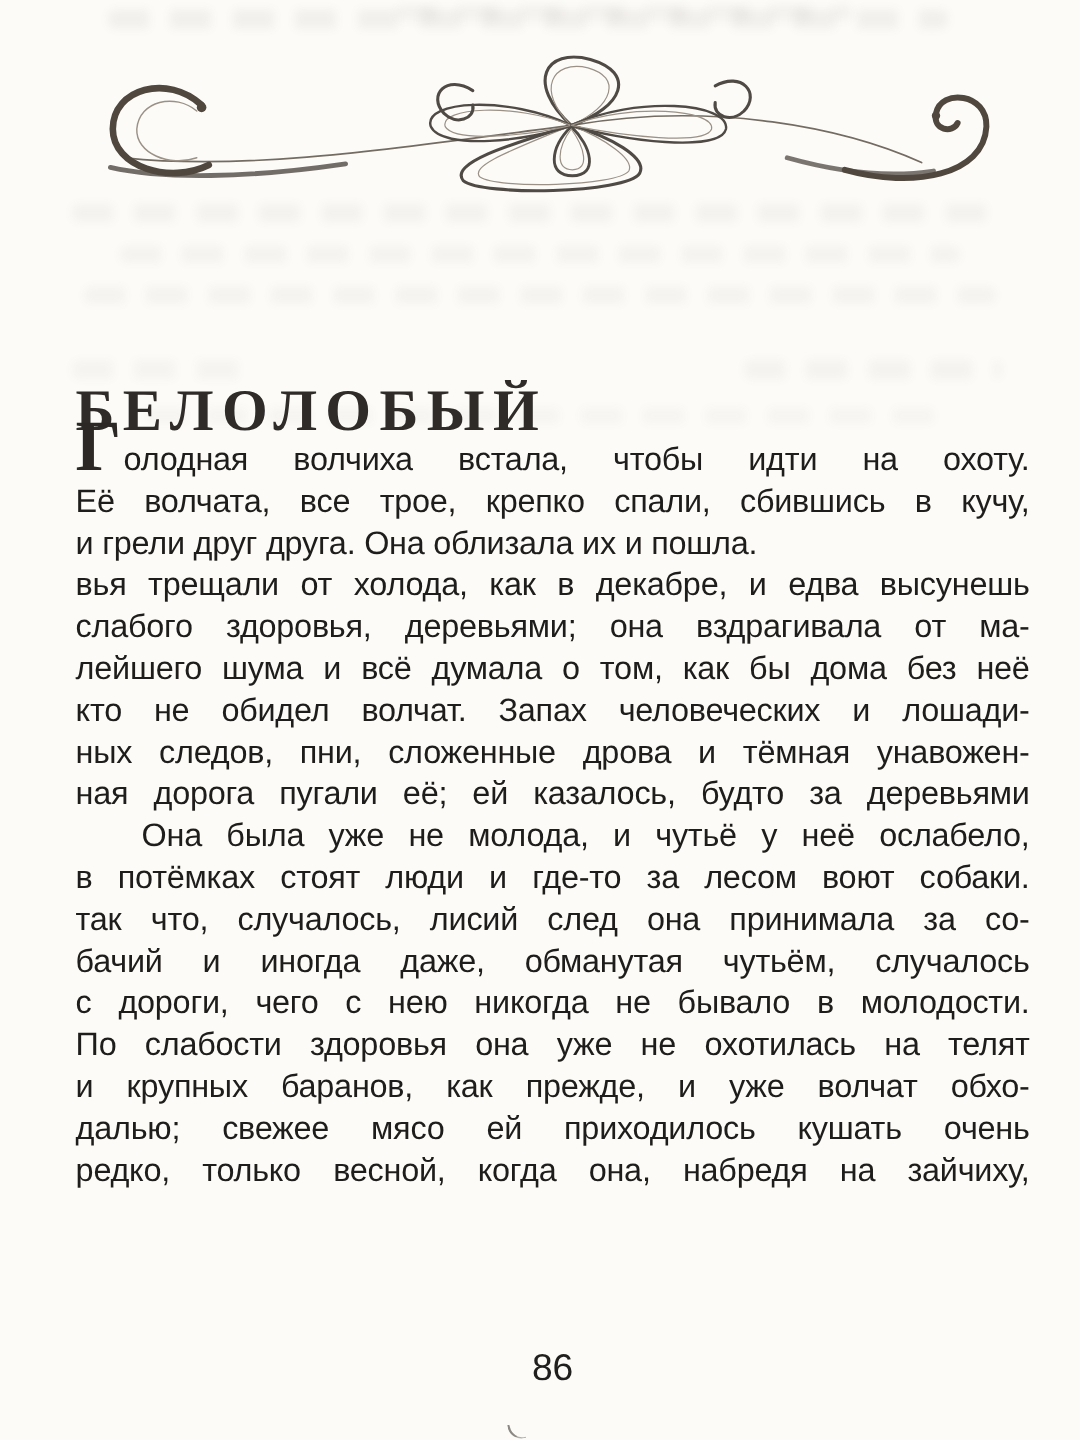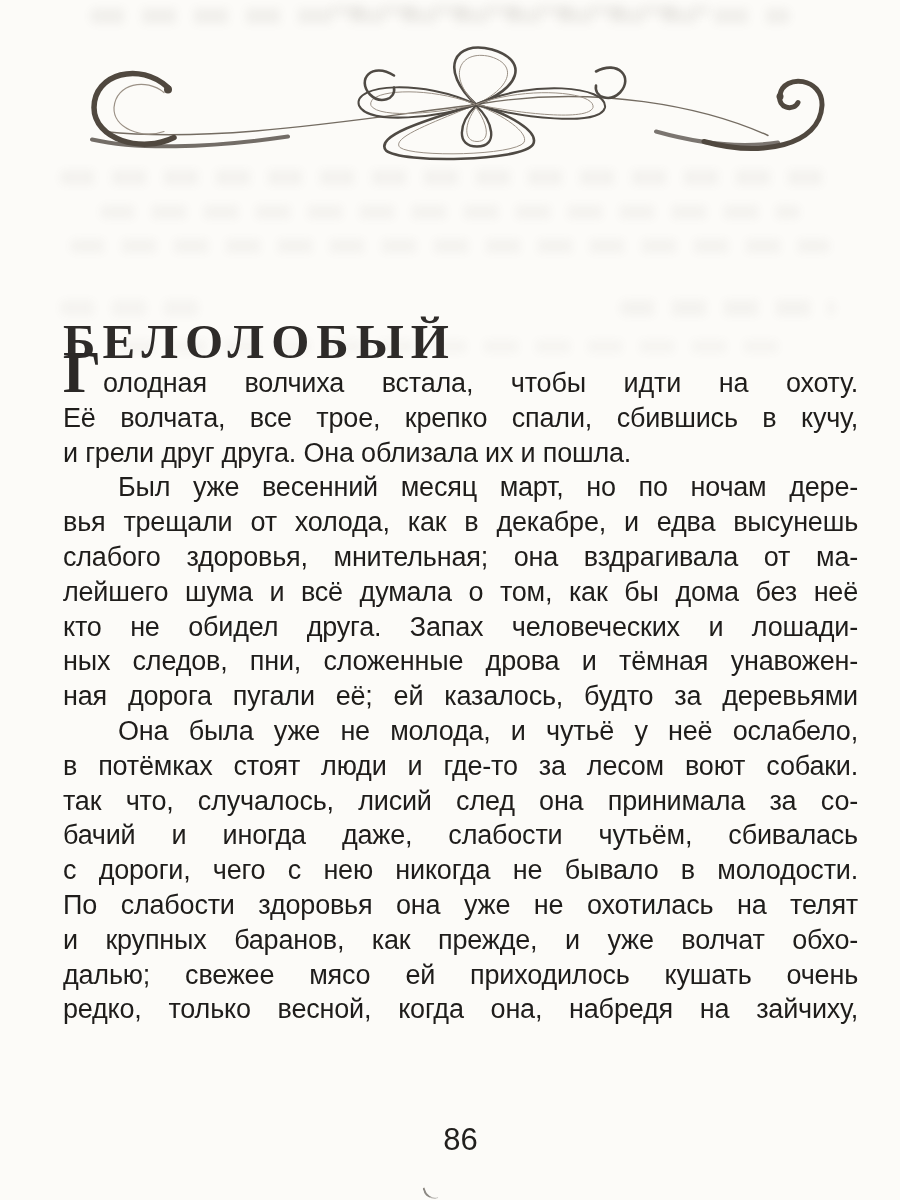--- a/index.html
+++ b/index.html
@@ -125,31 +125,30 @@
   </svg>
 
   <h1 class="title">БЕЛОЛОБЫЙ</h1>
 
   <div class="body-text">
     <span class="initial">Г</span>
     <div id="body-lines">
         <div class="line first">олодная волчиха встала, чтобы идти на охоту.</div>
         <div class="line">Её волчата, все трое, крепко спали, сбившись в кучу,</div>
         <div class="line rag">и грели друг друга. Она облизала их и пошла.</div>
-        <div class="line indent">Был уже весенний месяц март, но по ночам дере-</div>
         <div class="line">вья трещали от холода, как в декабре, и едва высунешь</div>
-        <div class="line">слабого здоровья, мнительная; она вздрагивала от ма-</div>
+        <div class="line">слабого здоровья, деревьями; она вздрагивала от ма-</div>
         <div class="line">лейшего шума и всё думала о том, как бы дома без неё</div>
-        <div class="line">кто не обидел друга. Запах человеческих и лошади-</div>
+        <div class="line">кто не обидел волчат. Запах человеческих и лошади-</div>
         <div class="line">ных следов, пни, сложенные дрова и тёмная унавожен-</div>
         <div class="line">ная дорога пугали её; ей казалось, будто за деревьями</div>
         <div class="line indent">Она была уже не молода, и чутьё у неё ослабело,</div>
         <div class="line">в потёмках стоят люди и где-то за лесом воют собаки.</div>
         <div class="line">так что, случалось, лисий след она принимала за со-</div>
-        <div class="line">бачий и иногда даже, слабости чутьём, сбивалась</div>
+        <div class="line">бачий и иногда даже, обманутая чутьём, случалось</div>
         <div class="line">с дороги, чего с нею никогда не бывало в молодости.</div>
         <div class="line">По слабости здоровья она уже не охотилась на телят</div>
         <div class="line">и крупных баранов, как прежде, и уже волчат обхо-</div>
         <div class="line">далью; свежее мясо ей приходилось кушать очень</div>
         <div class="line">редко, только весной, когда она, набредя на зайчиху,</div>
       </div>
   </div>
 
   <div class="page-number">86</div>
 

